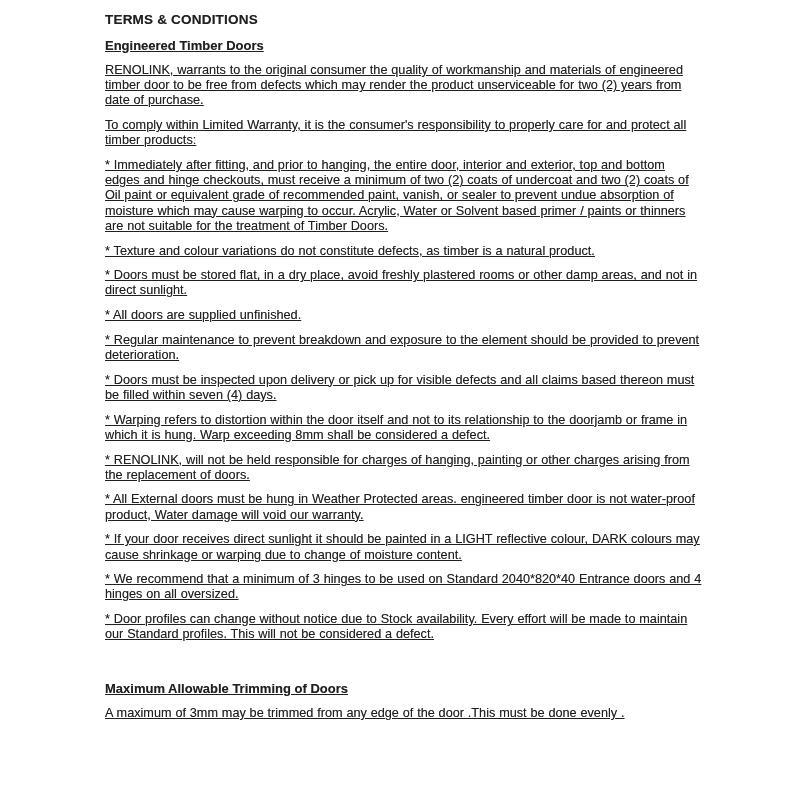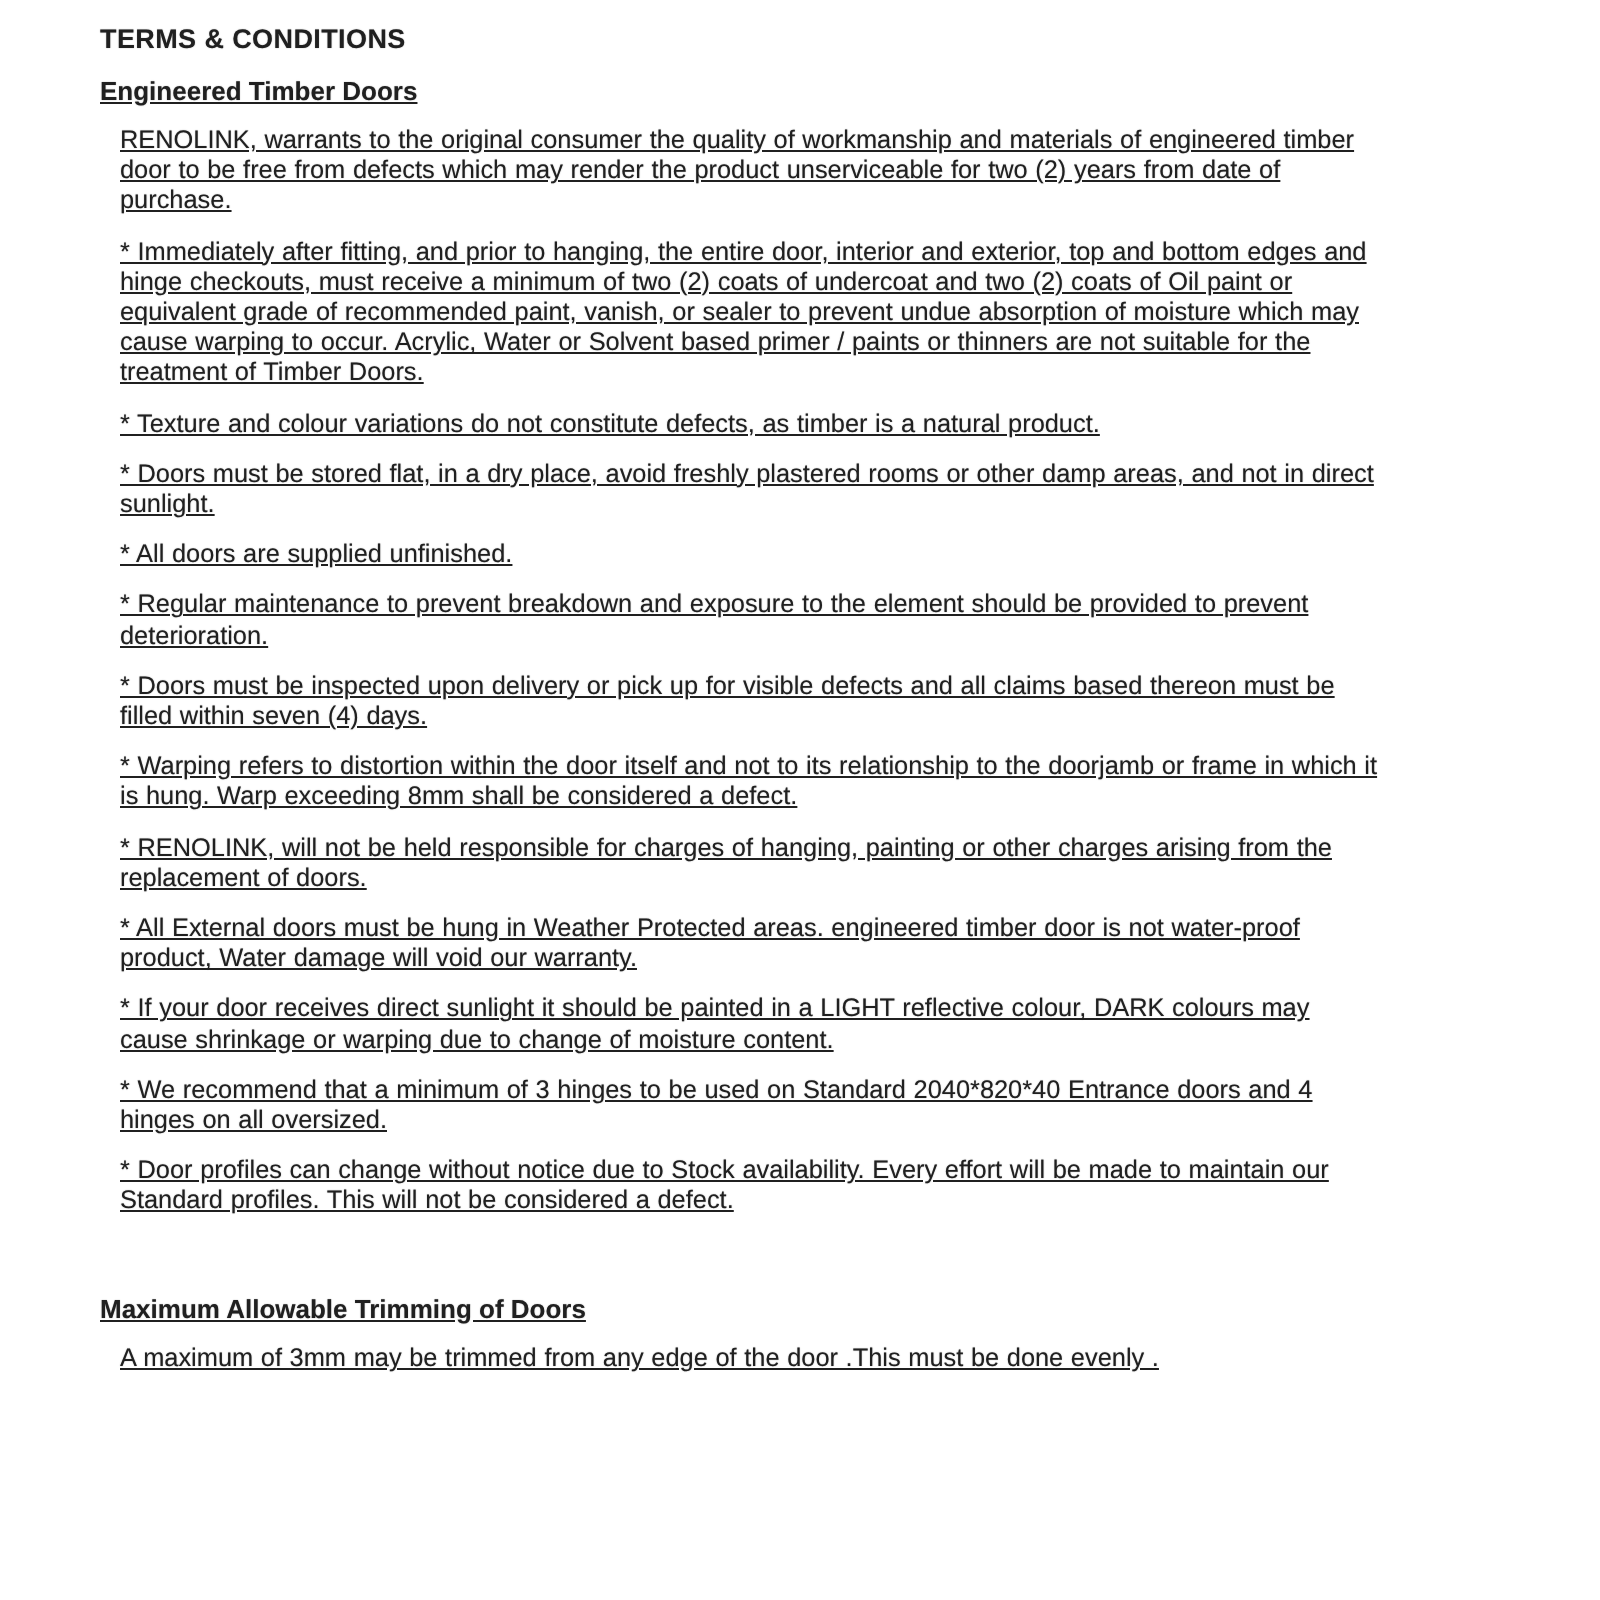--- a/index.html
+++ b/index.html
@@ -11,62 +11,63 @@
     width: 800px;
     height: 800px;
     overflow: hidden;
     font-family: "Liberation Sans", "DejaVu Sans", sans-serif;
     color: #202020;
   }
   .page {
     box-sizing: border-box;
     width: 800px;
     height: 800px;
-    padding: 12px 98px 0 50px;
+    padding: 12px 98px 0 105px;
     background: #ffffff;
     
     text-shadow: 0 0 0.6px rgba(30,30,30,0.45);
   }
   .doc-title {
     font-size: 13.5px;
     font-weight: 700;
     letter-spacing: 0.2px;
     margin: 0;
     line-height: 16px;
   }
   .doc-heading {
     font-size: 13px;
     font-weight: 700;
     margin: 0;
     line-height: 16px;
   }
   .doc-para {
     font-size: 12.7px;
     font-weight: 400;
-    margin: 10px;
+    margin: 0;
     line-height: 15.2px;
     word-spacing: 0.3px;
   }
   .page > * + * {
     margin-top: 9.5px;
     text-decoration: underline;
   }
   .page > .doc-heading.big-gap {
     margin-top: 38px;
   }
 </style>
 </head>
 <body>
 
 <div class="page">
   <h1 class="doc-title">TERMS &amp; CONDITIONS</h1>
 
   <h2 class="doc-heading">Engineered Timber Doors</h2>
 
   <p class="doc-para">RENOLINK, warrants to the original consumer the quality of workmanship and materials of engineered timber door to be free from defects which may render the product unserviceable for two (2) years from date of purchase.</p>
+  <p class="doc-para">To comply within Limited Warranty, it is the consumer's responsibility to properly care for and protect all timber products:</p>
   <p class="doc-para">* Immediately after fitting, and prior to hanging, the entire door, interior and exterior, top and bottom edges and hinge checkouts, must receive a minimum of two (2) coats of undercoat and two (2) coats of Oil paint or equivalent grade of recommended paint, vanish, or sealer to prevent undue absorption of moisture which may cause warping to occur. Acrylic, Water or Solvent based primer / paints or thinners are not suitable for the treatment of Timber Doors.</p>
   <p class="doc-para">* Texture and colour variations do not constitute defects, as timber is a natural product.</p>
   <p class="doc-para">* Doors must be stored flat, in a dry place, avoid freshly plastered rooms or other damp areas, and not in direct sunlight.</p>
   <p class="doc-para">* All doors are supplied unfinished.</p>
   <p class="doc-para">* Regular maintenance to prevent breakdown and exposure to the element should be provided to prevent deterioration.</p>
   <p class="doc-para">* Doors must be inspected upon delivery or pick up for visible defects and all claims based thereon must be filled within seven (4) days.</p>
   <p class="doc-para">* Warping refers to distortion within the door itself and not to its relationship to the doorjamb or frame in which it is hung. Warp exceeding 8mm shall be considered a defect.</p>
   <p class="doc-para">* RENOLINK, will not be held responsible for charges of hanging, painting or other charges arising from the replacement of doors.</p>
   <p class="doc-para">* All External doors must be hung in Weather Protected areas. engineered timber door is not water-proof product, Water damage will void our warranty.</p>
   <p class="doc-para">* If your door receives direct sunlight it should be painted in a LIGHT reflective colour, DARK colours may cause shrinkage or warping due to change of moisture content.</p>

